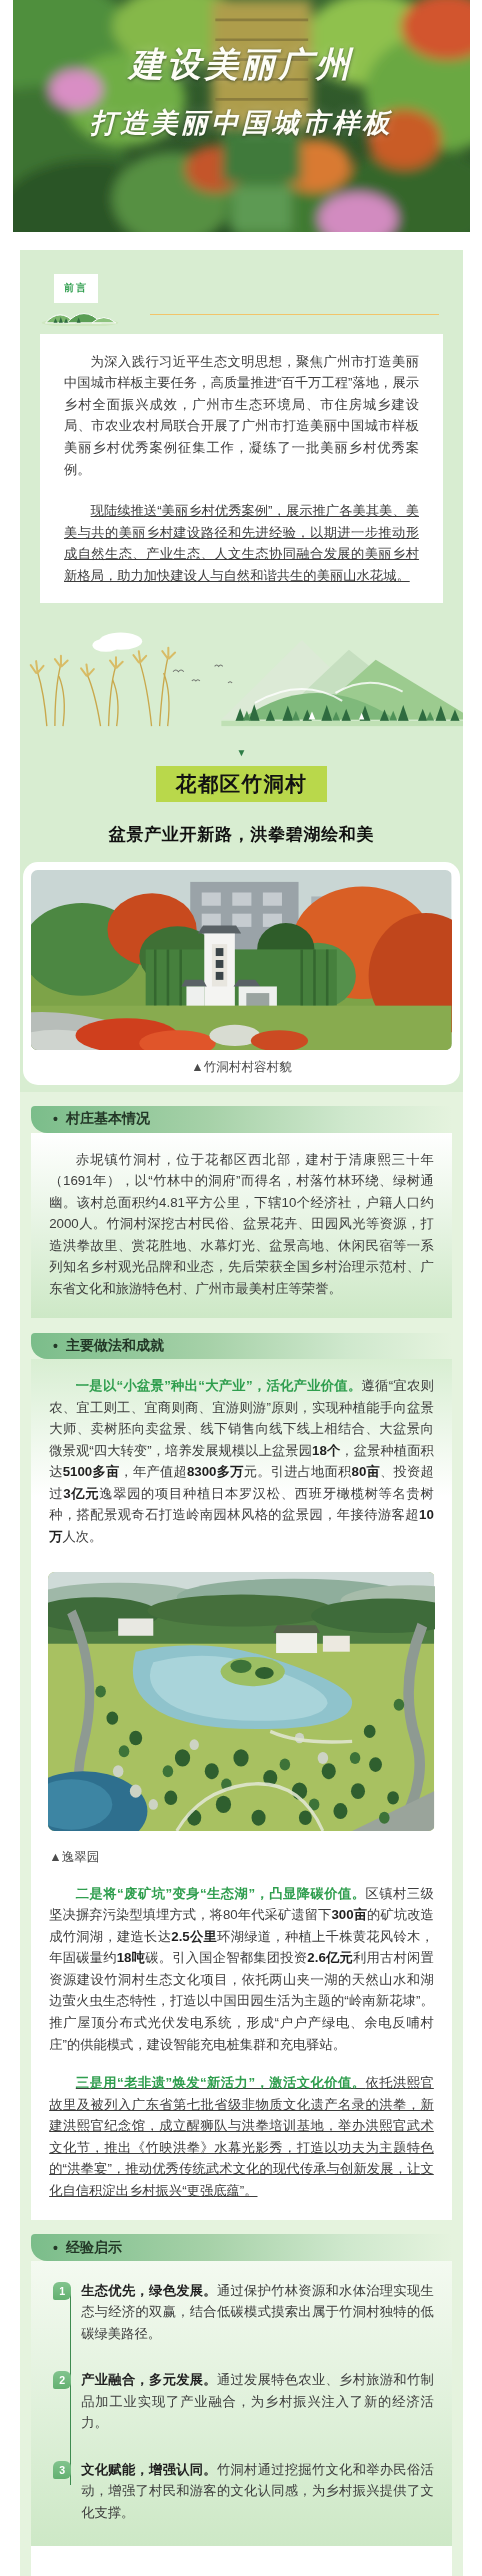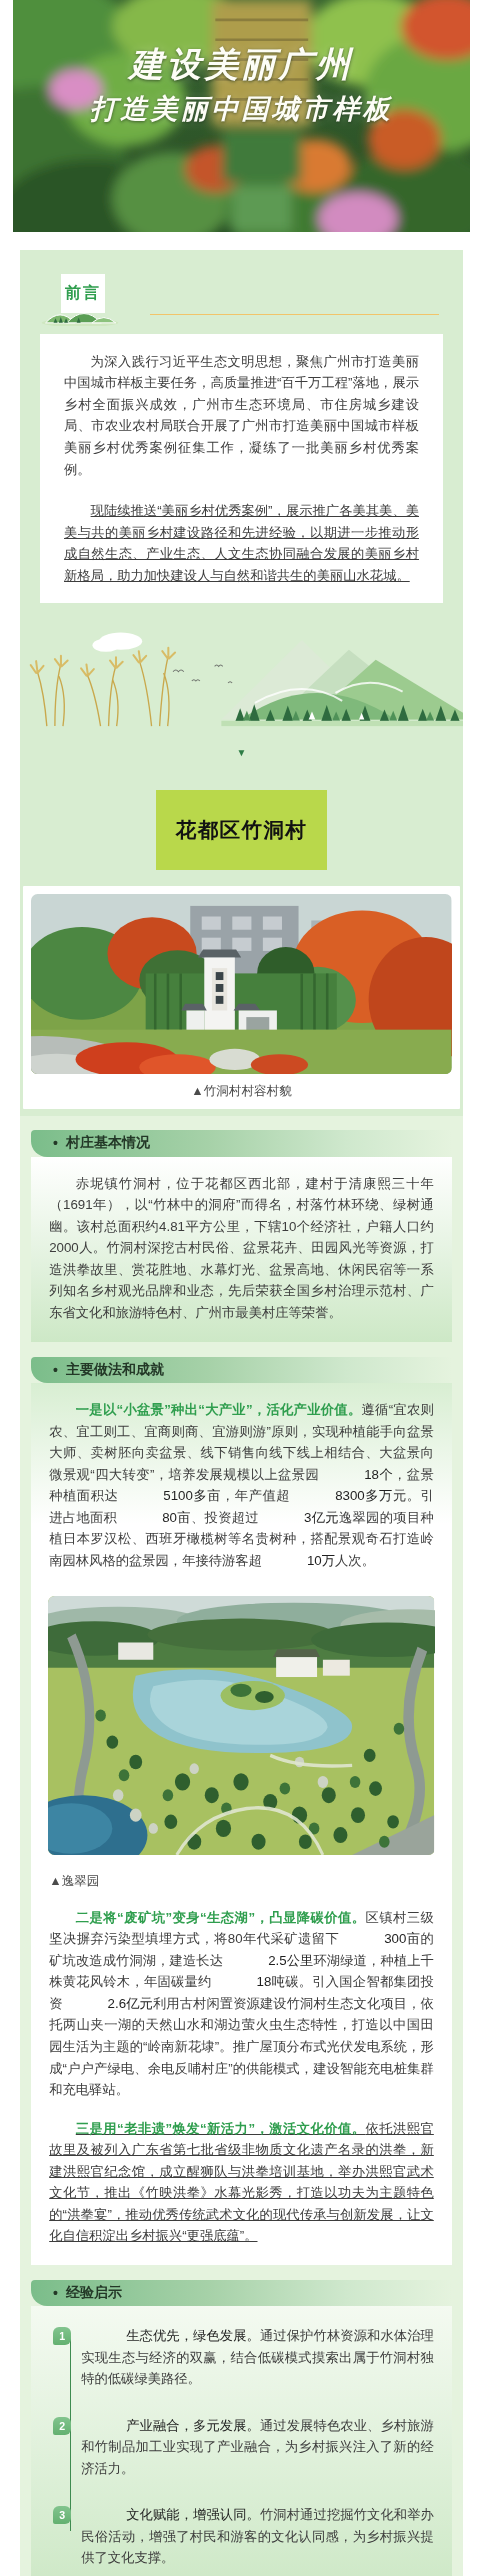--- a/index.html
+++ b/index.html
@@ -13,48 +13,48 @@
   body{width:483px;background:#ffffff;font-family:"Liberation Sans",sans-serif;}
 
   
   .banner{position:relative;margin:0 13.3px;height:232px;overflow:hidden;
           background:linear-gradient(180deg,#35622f 0%,#2e5629 60%,#264c24 100%);padding-left:27px;}
   .banner svg{position:absolute;inset:0;width:100%;height:100%;}
   .banner-title{position:absolute;left:0;width:100%;text-align:center;color:#fdfdf6;
         font-weight:bold;font-style:italic;letter-spacing:3.3px;
         text-shadow:0 1.3px 3.3px rgba(20,40,15,.65),0 0 12px rgba(255,255,255,.25);}
   .bt1{top:42px;font-size:34px;}
-  .bt2{top:91px;font-size:27px;font-style:italic;}
+  .bt2{top:105px;font-size:27px;font-style:italic;}
 
   
   .panel{margin:18px 20px 0;background:var(--panel-green);padding-bottom:8px;}
 
   
   .upper{background:var(--upper-green);padding:10.6px 0 6.6px;}
   .fw-head{display:flex;align-items:flex-end;padding:13.3px 20px 0 25px;}
   .fw-badge-wrap{position:relative;width:74px;height:52px;flex:0 0 auto;}
-  .fw-badge{position:absolute;top:0;left:16px;width:44px;height:39px;background:#ffffff;
+  .fw-badge{position:absolute;top:0;left:9px;width:44px;height:29px;background:#ffffff;
             display:flex;align-items:center;justify-content:center;color:var(--accent-green);
-            font-weight:bold;font-size:16px;letter-spacing:2px;}
+            font-weight:bold;font-size:10px;letter-spacing:2px;}
   .fw-mountains{position:absolute;left:-5.3px;bottom:0;width:80px;height:22.5px;}
   .fw-line{flex:1;height:1.3px;background:var(--orange-line);margin:0 4px 10.6px 30.5px;}
   .fw-card{background:#ffffff;margin:8px 20px 0;padding:17px 24px;}
   .para{font-size:13.3px;line-height:1.62;color:var(--text-dark);text-align:justify;
         text-indent:2em;margin:0;}
   .para + .para{margin-top:20px;text-decoration:underline;}
   .mountain-strip{height:126px;margin-top:17px;position:relative;}
   .mountain-strip svg{width:100%;height:100%;display:block;}
   .tri{ text-align:center;color:#2e7d46;font-size:10px;line-height:1;margin-top:1.3px;}
-  .v-badge{display:table;margin:32px auto 0;background:var(--badge-yellow);
-           padding:26px 20px;font-size:20.6px;font-weight:bold;color:#121212;letter-spacing:1.3px;}
+  .v-badge{display:table;margin:8px auto 0;background:var(--badge-yellow);
+           padding:4px 20px;font-size:20.6px;font-weight:bold;color:#121212;letter-spacing:1.3px;}
   .v-subtitle{text-align:center;font-size:17px;font-weight:bold;color:#101010;
               margin-top:21px;letter-spacing:0.7px;}
 
   
-  .photo-card{background:#ffffff;border-radius:1px;margin:16px 2.7px 0;padding:8.6px 8.6px 4px;}
+  .photo-card{background:#ffffff;border-radius:15px;margin:16px 2.7px 0;padding:8.6px 8.6px 4px;}
   .photo-frame{border-radius:6.6px;overflow:hidden;position:relative;}
   .photo-frame svg{display:block;width:100%;height:100%;}
   .ph1{height:180px;}
   .ph2{height:259px;}
   .caption{text-align:center;font-size:12.6px;color:var(--caption-gray);padding:8.6px 0 5.3px;}
   .caption-out{text-align:left;font-size:12.6px;color:var(--caption-gray);margin-top:9.3px;}
 
   
   .sec-bar{margin:14.6px 10.6px 0;height:26.5px;display:flex;align-items:center;gap:8px;
            padding-left:22.5px;font-size:14px;font-weight:bold;color:#233827;
@@ -62,21 +62,21 @@
            border-radius:4px 4px 4px 16px;}
   .sec-bar .dot{font-size:14px;line-height:1;}
 
   
   .sec-box{margin:0 10.6px;padding:16px 18.6px 18.6px;}
   .box-down{background:linear-gradient(180deg,#ffffff 0%,#cde8c6 100%);}
   .box-tall{background:linear-gradient(180deg,#d8eed2 0%,#ffffff 16%,#ffffff 100%);}
   .box-exp{background:linear-gradient(180deg,#f4faf1 0%,#cde8c6 100%);}
   .sec-box .para + .para{margin-top:17px;}
   .lead-green{color:var(--accent-green);font-weight:bold;}
-  .b{font-weight:normal;color:#1f1f1f;padding-left:45px;}
+  .b{font-weight:bold;color:#1f1f1f;}
   .sec-box .photo-card{margin:16px -9.3px 0;}
 
   
   .exp-list{position:relative;margin-top:2.7px;}
   .exp-line{position:absolute;left:20.6px;top:12px;bottom:38px;width:1.3px;background:var(--exp-line);}
   .exp-item{display:flex;margin-bottom:25px;}
   .exp-item:last-child{margin-bottom:4px;}
   .exp-num{width:18px;height:18px;flex:0 0 auto;border-radius:6px 6px 6px 2px;
            background:linear-gradient(180deg,#82c48e 0%,var(--exp-badge) 100%);
            color:#ffffff;font-weight:bold;font-size:10.6px;display:flex;align-items:center;
@@ -216,20 +216,21 @@
           <path d="M142 72 l-8 -11 M143 71 l0 -15 M144 72 l9 -9"></path>
           <path d="M177 64 l-8 -11 M179 62 l-2 -15 M180 63 l8 -9"></path>
           <path d="M220 58 l-8 -11 M221 57 l0 -15 M222 58 l9 -9"></path>
         </g>
       </svg>
     </div>
 
     <div class="tri">▼</div>
 
     <div class="v-badge">花都区竹洞村</div>
+    <div class="v-subtitle">盆景产业开新路，洪拳碧湖绘和美</div>
 
     <div class="photo-card">
       <div class="photo-frame ph1">
         <svg viewBox="0 0 660 272" preserveAspectRatio="none">
           <rect x="0" y="0" width="660" height="272" fill="#c9d6d4"></rect>
           <rect x="0" y="120" width="660" height="152" fill="#7da348"></rect>
           <rect x="250" y="18" width="170" height="110" fill="#9aa3a8"></rect>
           <rect x="268" y="34" width="30" height="20" fill="#c6ccd0"></rect>
             <rect x="316" y="34" width="30" height="20" fill="#c6ccd0"></rect>
             <rect x="364" y="34" width="30" height="20" fill="#c6ccd0"></rect>

